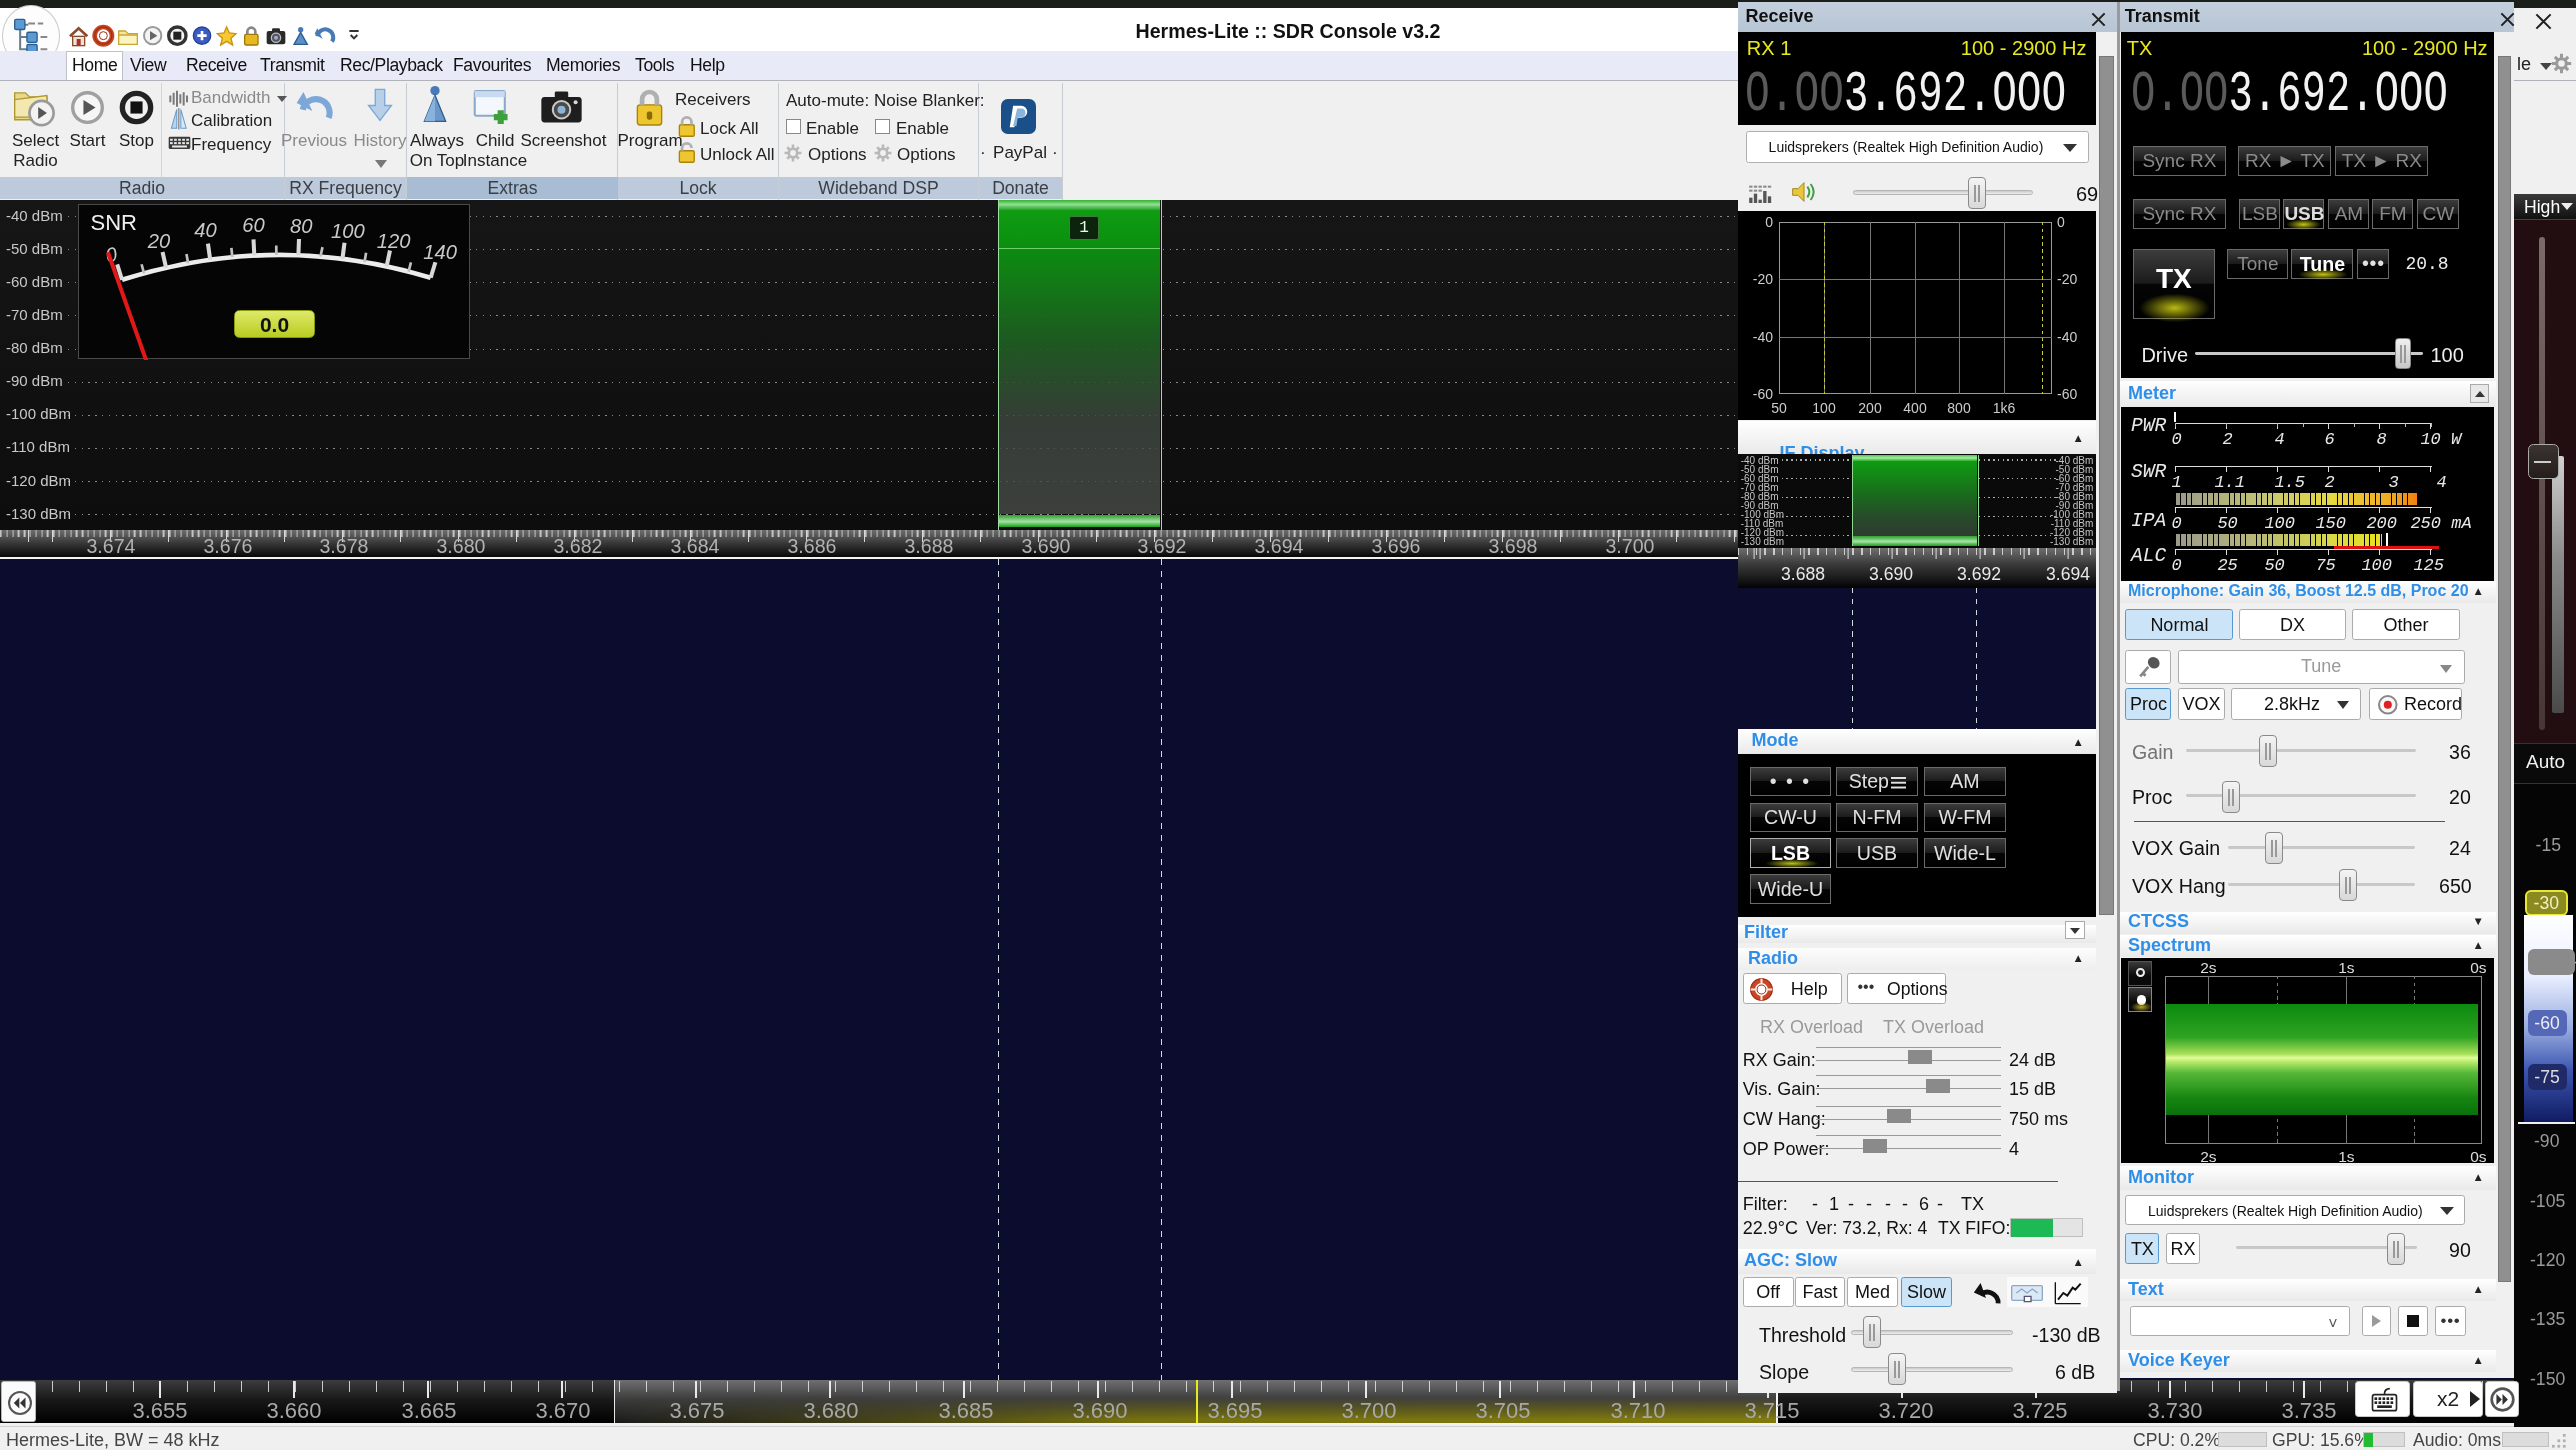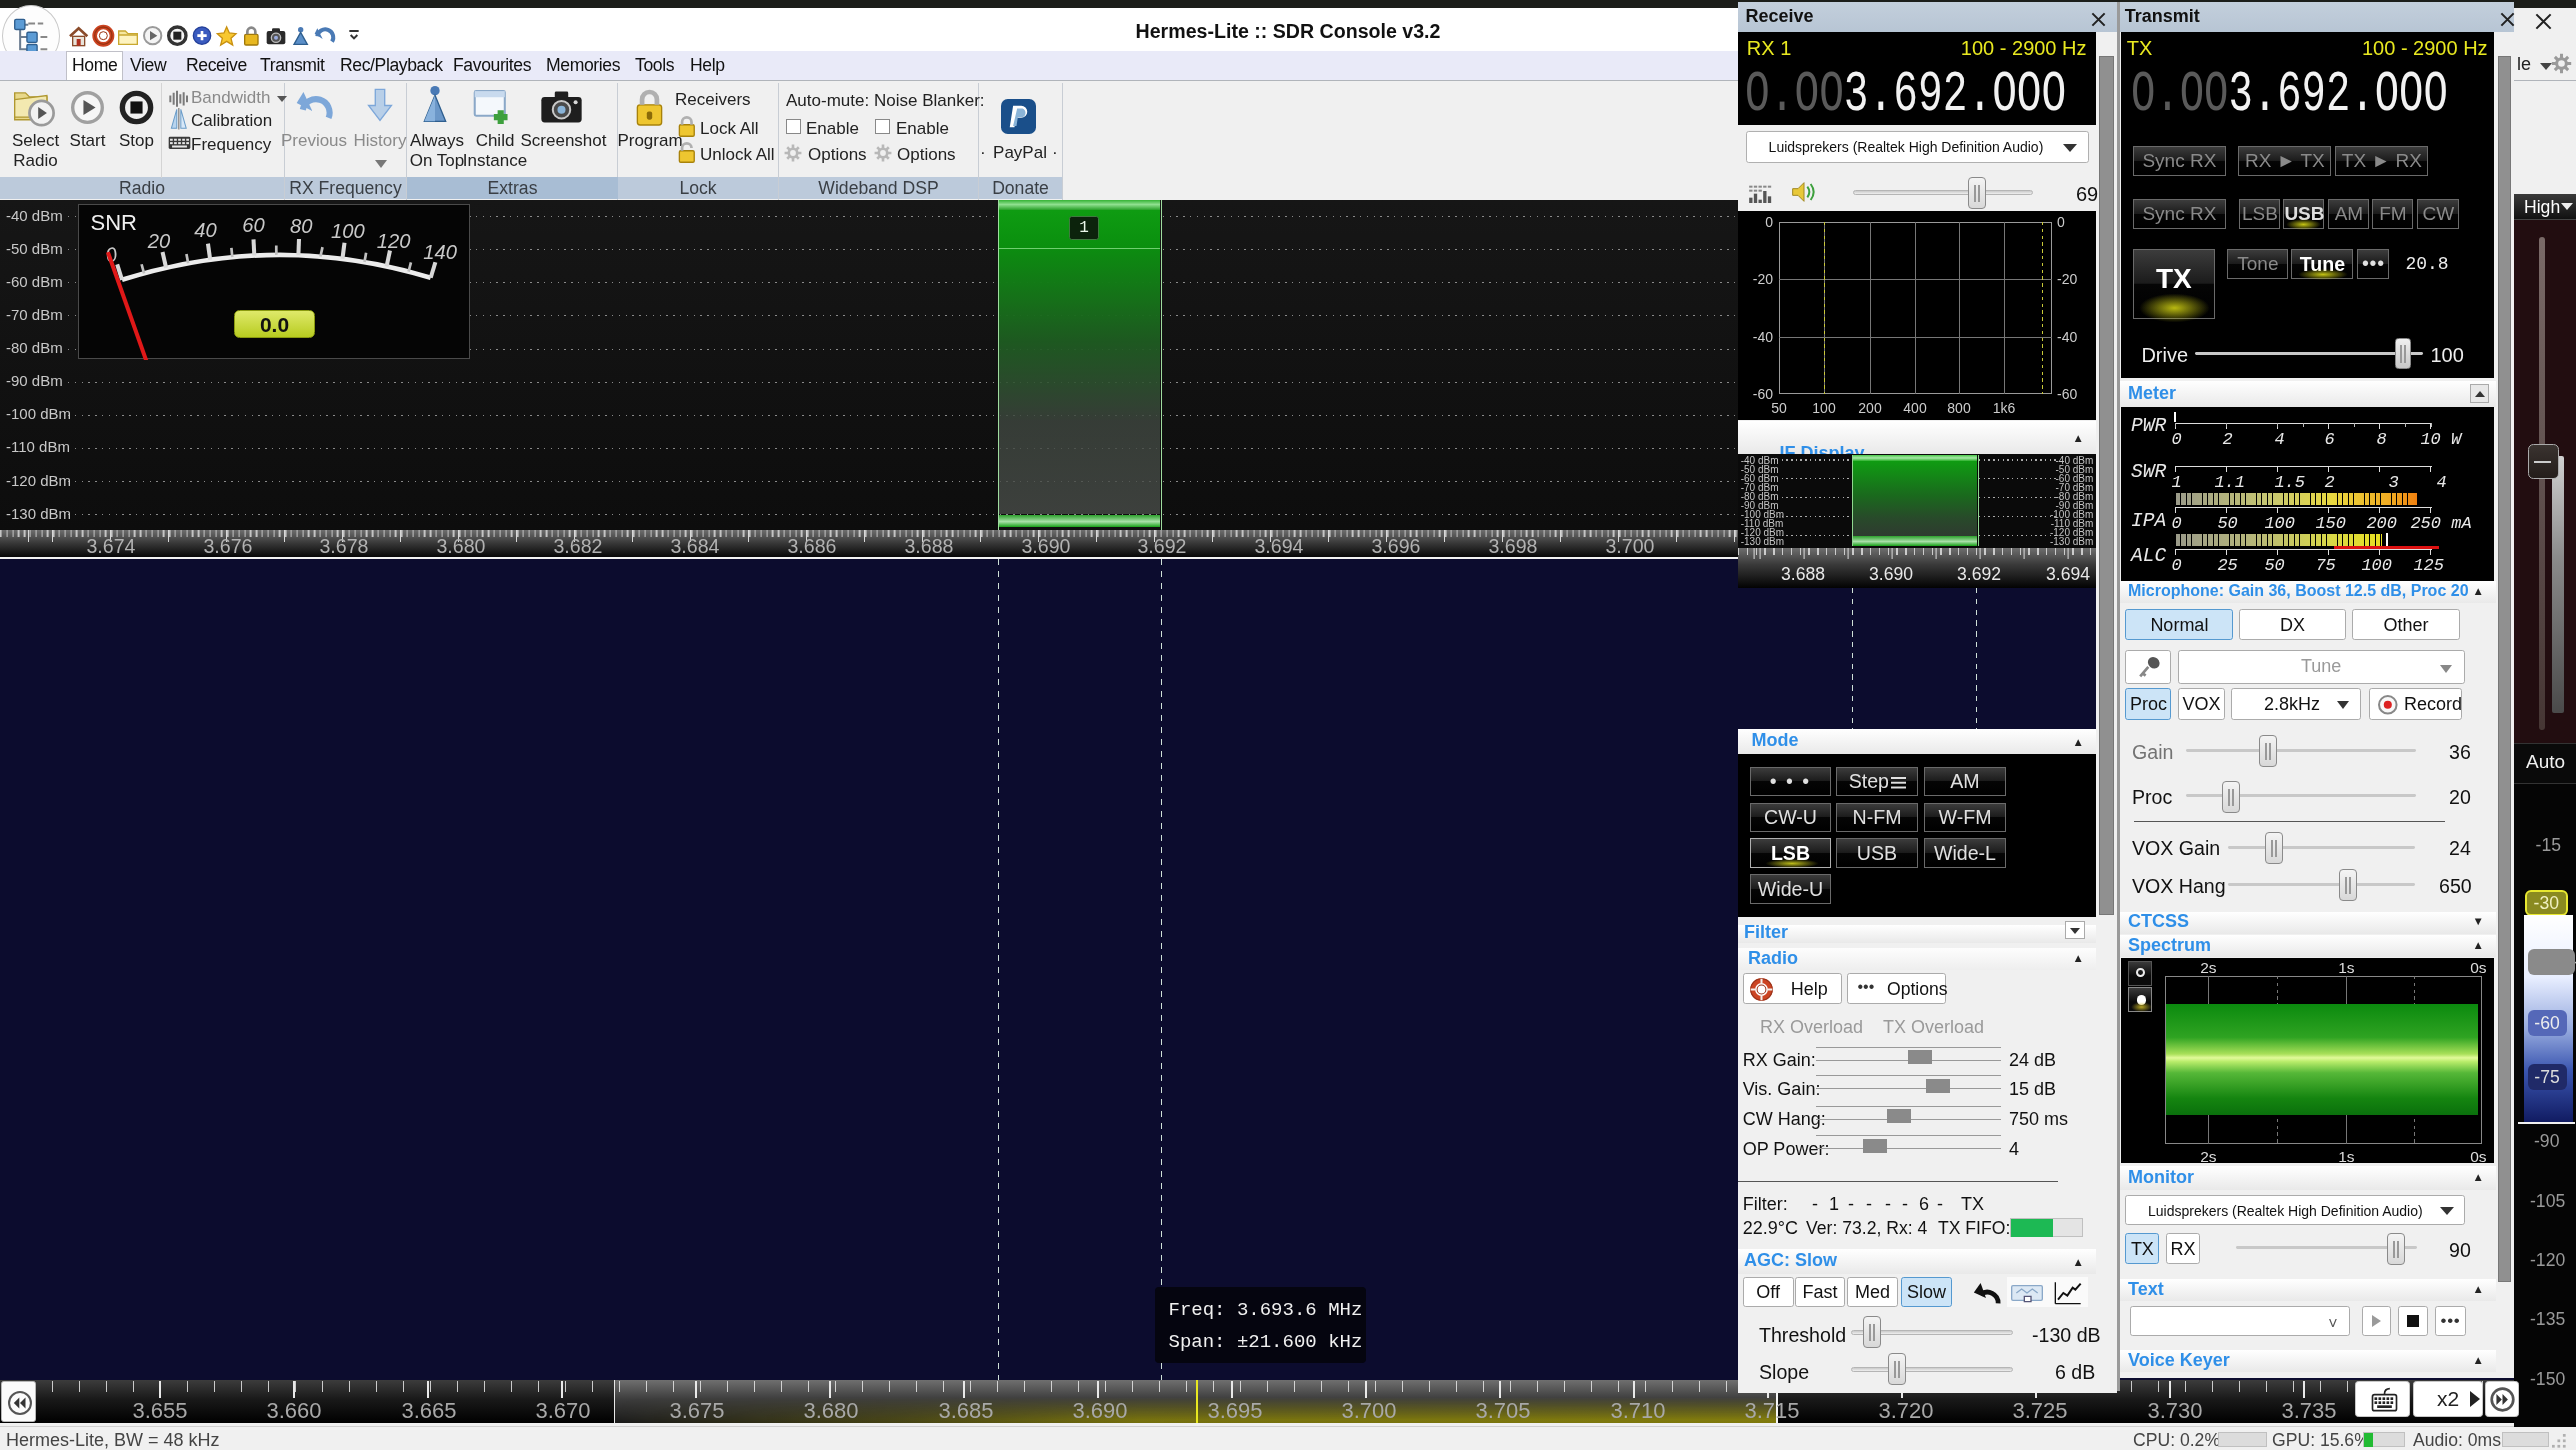--- a/index.html
+++ b/index.html
@@ -392,21 +392,20 @@
     <div class="tick-lbl" style="left:1279px;top:5.4px;">3.694</div>
     <div class="tick-lbl" style="left:1396px;top:5.4px;">3.696</div>
     <div class="tick-lbl" style="left:1513px;top:5.4px;">3.698</div>
     <div class="tick-lbl" style="left:1630px;top:5.4px;">3.700</div>
     <div class="abs" style="left:0;top:27px;width:2576px;height:2px;background:#f2f2f2;"></div>
   </div>
   <div class="abs" id="waterfall">
     <div class="abs" style="left:998px;top:0;width:1.4px;height:821px;background-image:repeating-linear-gradient(to bottom,#cfe0d8 0 6px,transparent 6px 12px);"></div>
     <div class="abs" style="left:1161px;top:0;width:1.4px;height:821px;background-image:repeating-linear-gradient(to bottom,#cfe0d8 0 6px,transparent 6px 12px);"></div>
 
-    <div class="abs mono" style="left:1155px;top:728px;width:211px;height:76px;background:#05050f;border-radius:4px;color:#f0f0f0;font-size:19px;line-height:32px;padding:6.8px 0 0 13.5px;white-space:nowrap;">Freq: 3.693.6 MHz<br>Span: ±21.600 kHz</div>
   </div>
   <div class="abs" id="bottomruler">
 
     <div class="abs" style="left:615px;top:0;width:1161px;height:43px;background:linear-gradient(to bottom,#6f6f6f,#3c3c3c 45%,#1a1a1a);"></div>
     <div class="abs" style="left:615px;top:0;width:1161px;height:43px;background:linear-gradient(to right,rgba(200,190,0,0) 0%,rgba(200,190,0,0.25) 25%,rgba(205,195,0,0.5) 45%,rgba(210,200,0,0.55) 100%);-webkit-mask-image:linear-gradient(to bottom,transparent 0 40%,#000 92%);mask-image:linear-gradient(to bottom,transparent 0 40%,#000 92%);"></div>
     <div class="abs" style="left:614px;top:0;width:1.4px;height:43px;background:#e8e8e8;"></div>
     <div class="abs" style="left:1776px;top:12px;width:2px;height:31px;background:#f8f8f8;"></div>
     <div class="abs" style="left:0;top:1.4px;width:2576px;height:10.8px;background-image:repeating-linear-gradient(to right,rgba(230,230,230,.85) 0 1.4px,transparent 1.4px 27px);background-position:25px 0;"></div>
     <div class="abs" style="left:0;top:1.4px;width:2576px;height:17px;background-image:repeating-linear-gradient(to right,#e8e8e8 0 2px,transparent 2px 134px);background-position:25px 0;"></div>
     <div class="btick-lbl" style="left:160px;top:17.6px;">3.655</div>

